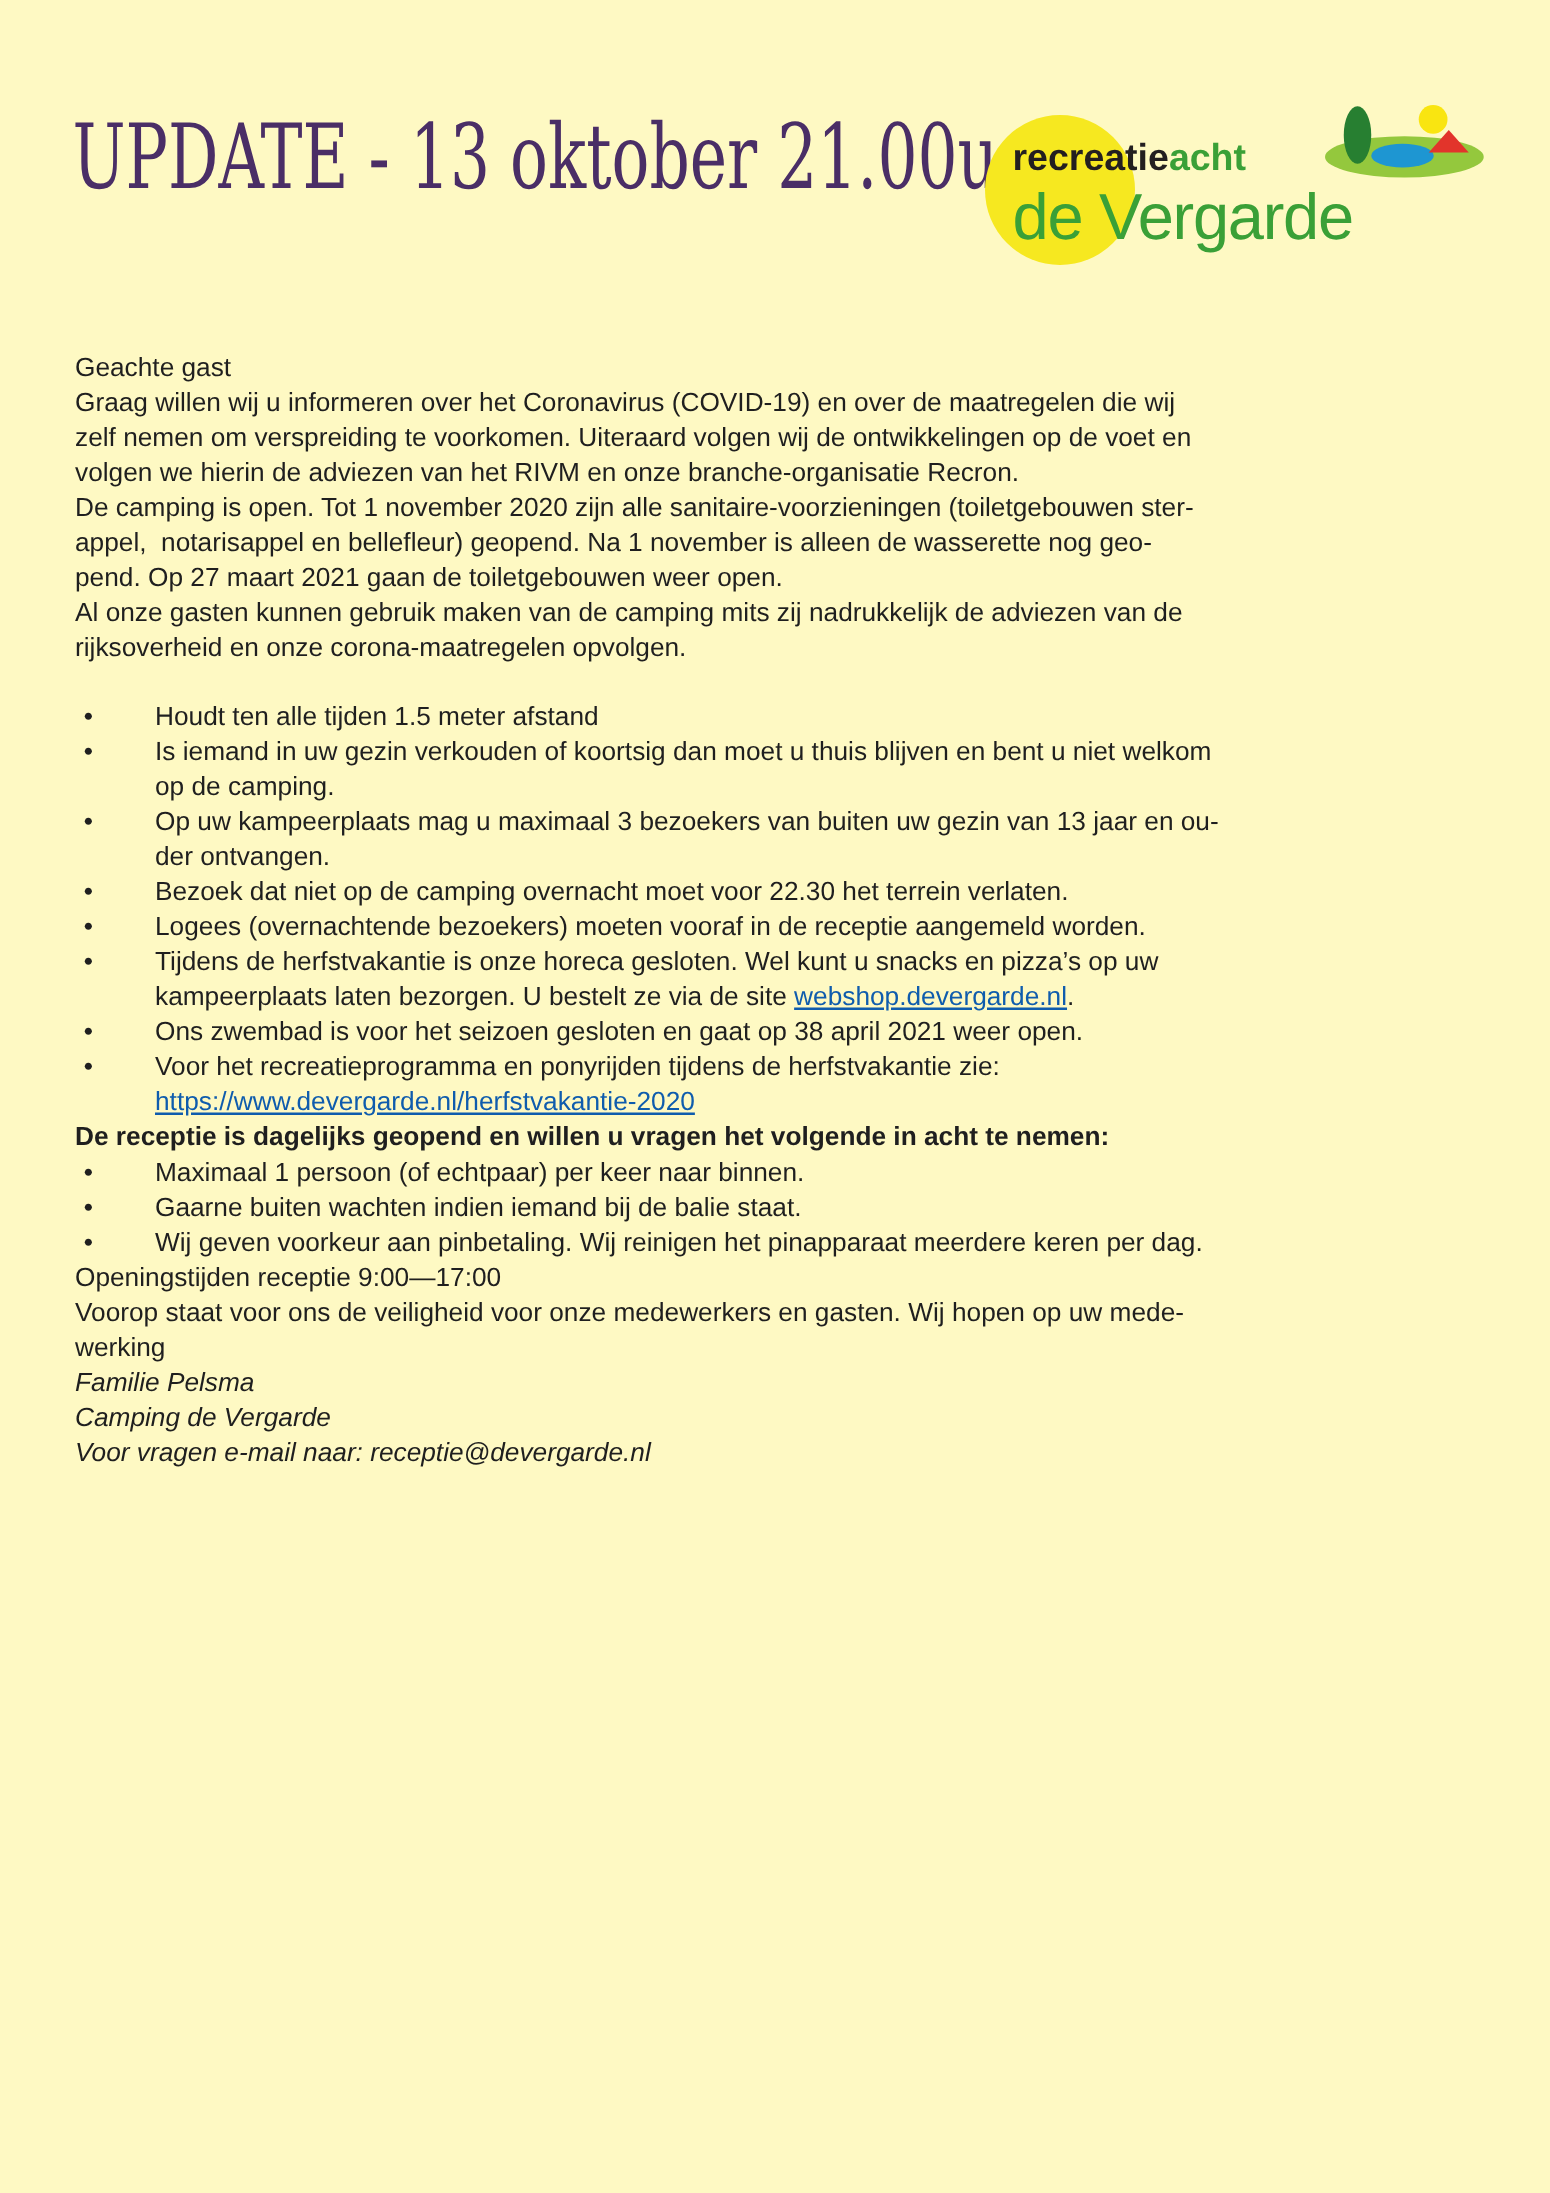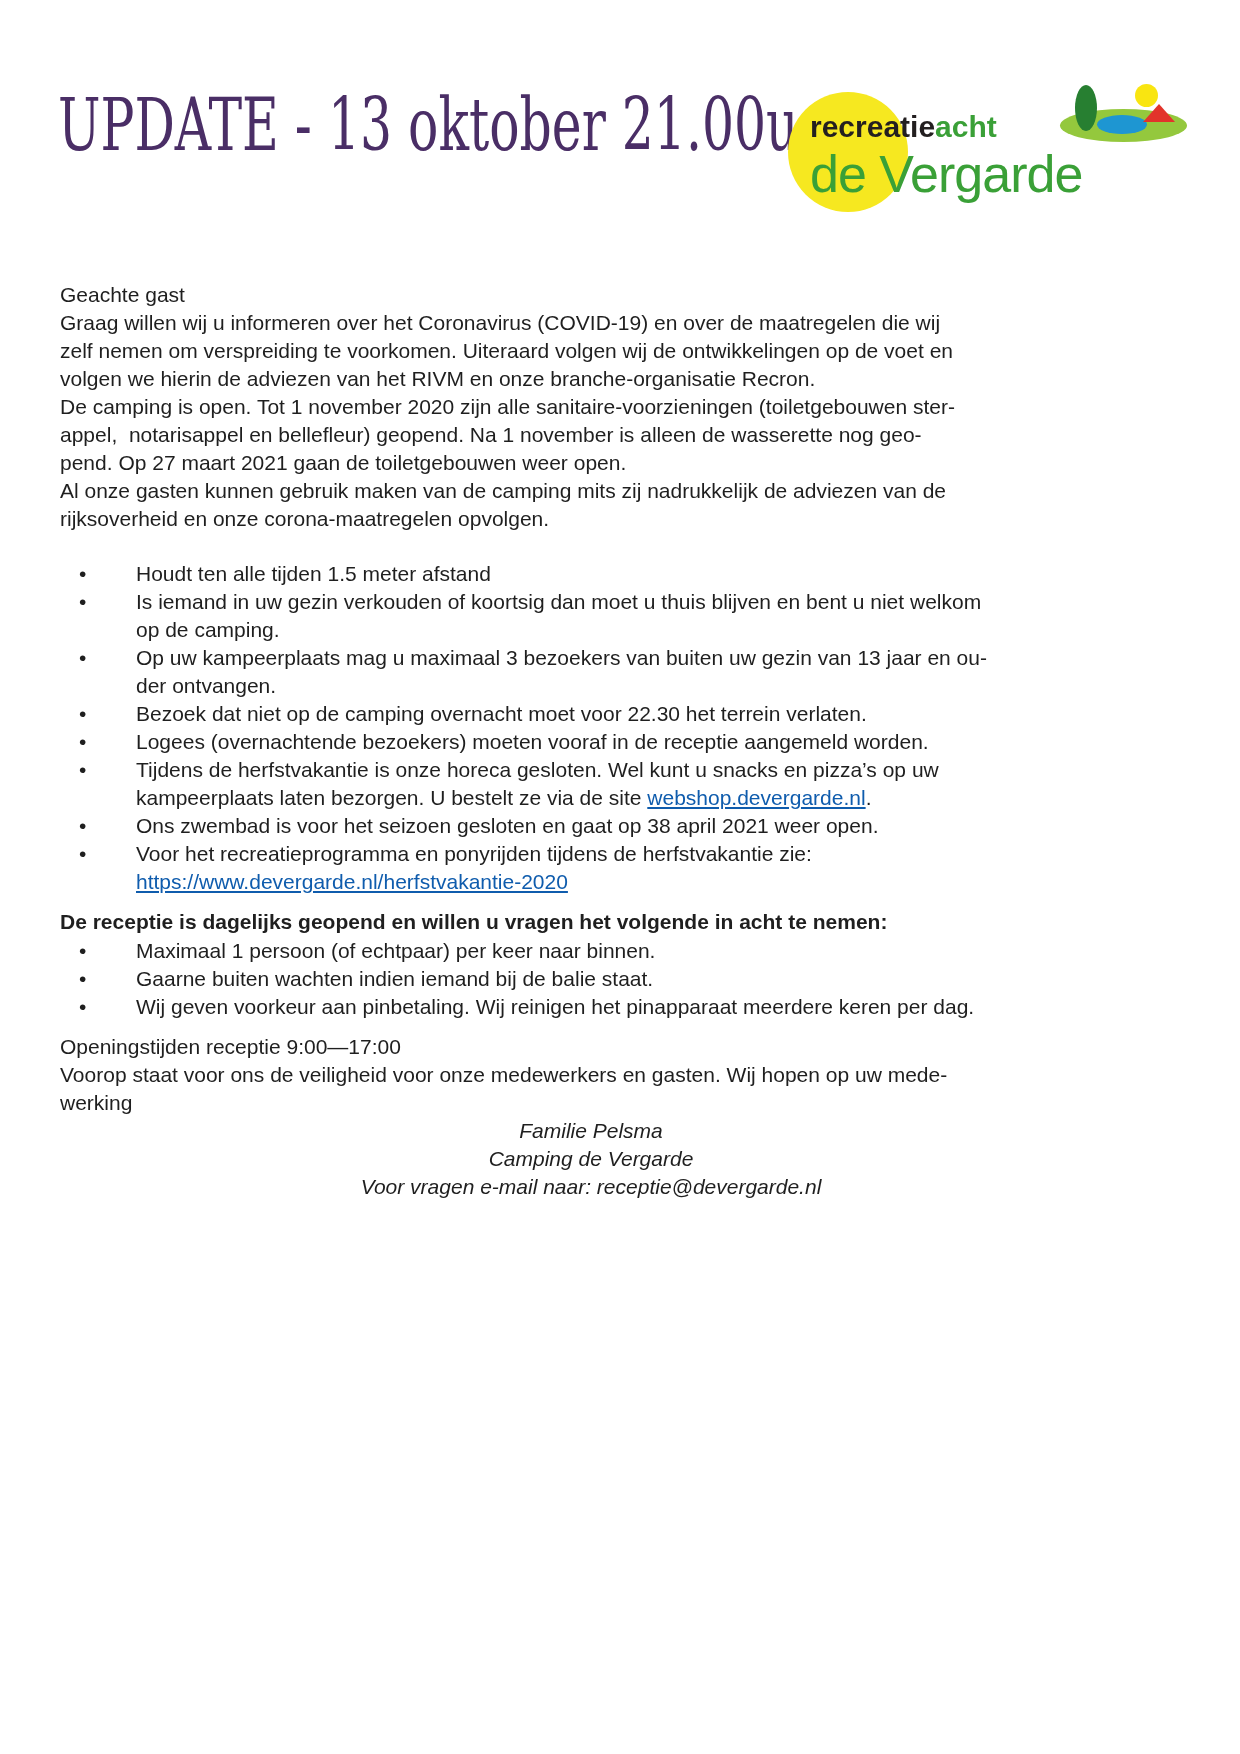--- a/index.html
+++ b/index.html
@@ -1,20 +1,20 @@
 <!DOCTYPE html>
 <html><head>
 <meta charset="utf-8">
 <style>
   html,body{margin:0;padding:0;background:#e8e8e8;}
   .page{
     position:relative;
     width:1240px;height:1754px;
     margin:0 auto;
-    background:#ffffff;
+    background:#fef9c3;
     overflow:hidden;
     font-family:"Liberation Sans", sans-serif;
   }
   
   .doc-title{
     position:absolute;left:58px;top:89px;
     font-family:"DejaVu Serif", serif;
     font-size:72px;line-height:1;
     color:#4a2e66;
     transform:scaleX(0.70);
@@ -50,29 +50,29 @@
   }
   
   .content{
     position:absolute;left:60px;top:281px;width:1062px;
     font-size:21px;line-height:28px;color:#1f1f1f;
   }
   .content p{margin:0;}
   .para1{margin-top:25px;}
   .para2{margin-top:27px;}
   .measures-intro{margin-top:23px;}
-  ul.bullets{list-style:none;margin:12px;padding:0;}
+  ul.bullets{list-style:none;margin:0;padding:0;}
   ul.measures{margin-top:27px;}
   ul.reception{margin-top:1px;}
   ul.bullets li{position:relative;padding-left:64px;}
   ul.bullets li::before{content:"•";position:absolute;left:7px;top:0;}
   .reception-heading{margin-top:43px;font-weight:700;}
   .opening-hours{margin-top:24px;}
   .closing{margin-top:82px;}
-  .signature{margin-top:84px;font-style:italic;text-align:center;}
+  .signature{margin-top:84px;font-style:italic;}
   a.link{color:#0f5cad;text-decoration:underline;cursor:pointer;}
 </style>
 </head>
 <body>
 
 <div class="page">
 
   <div class="doc-title">UPDATE - 13 oktober 21.00u</div>
 
   <div class="logo">

